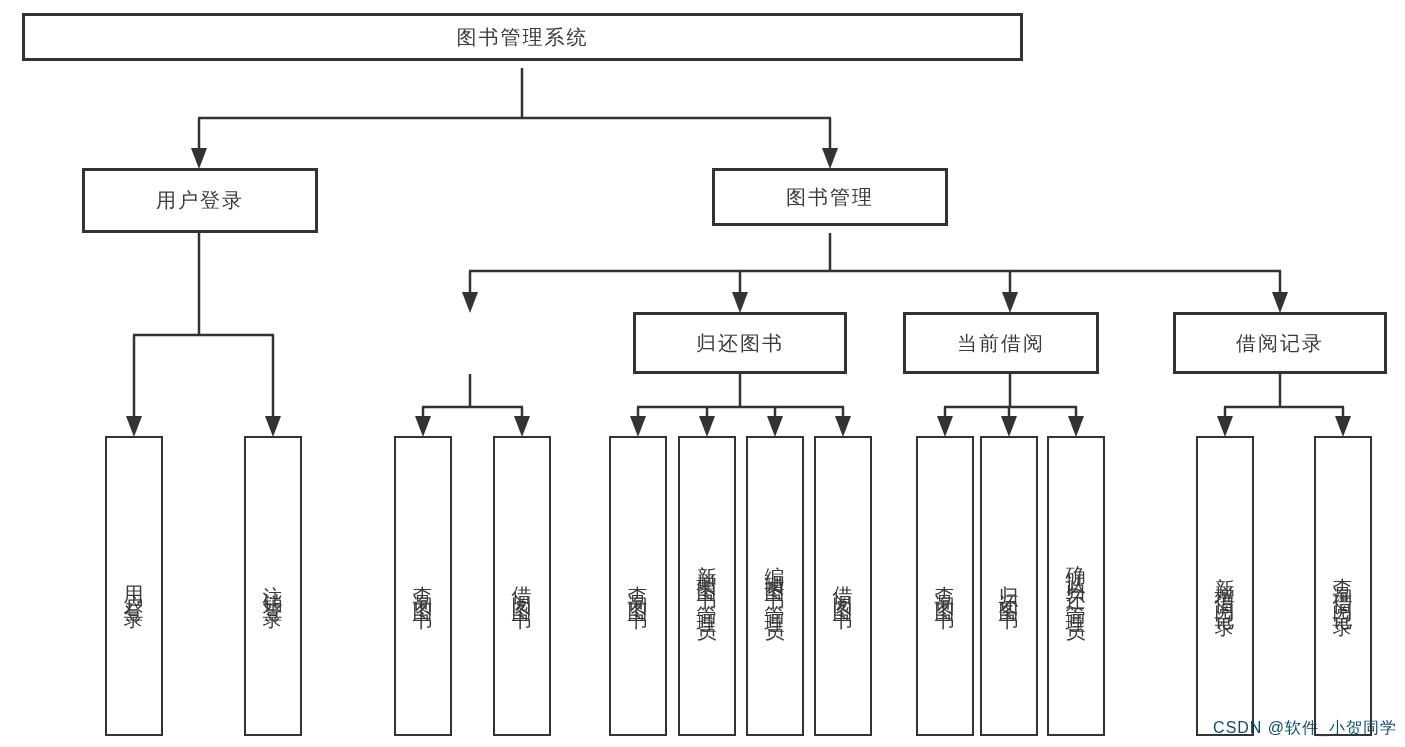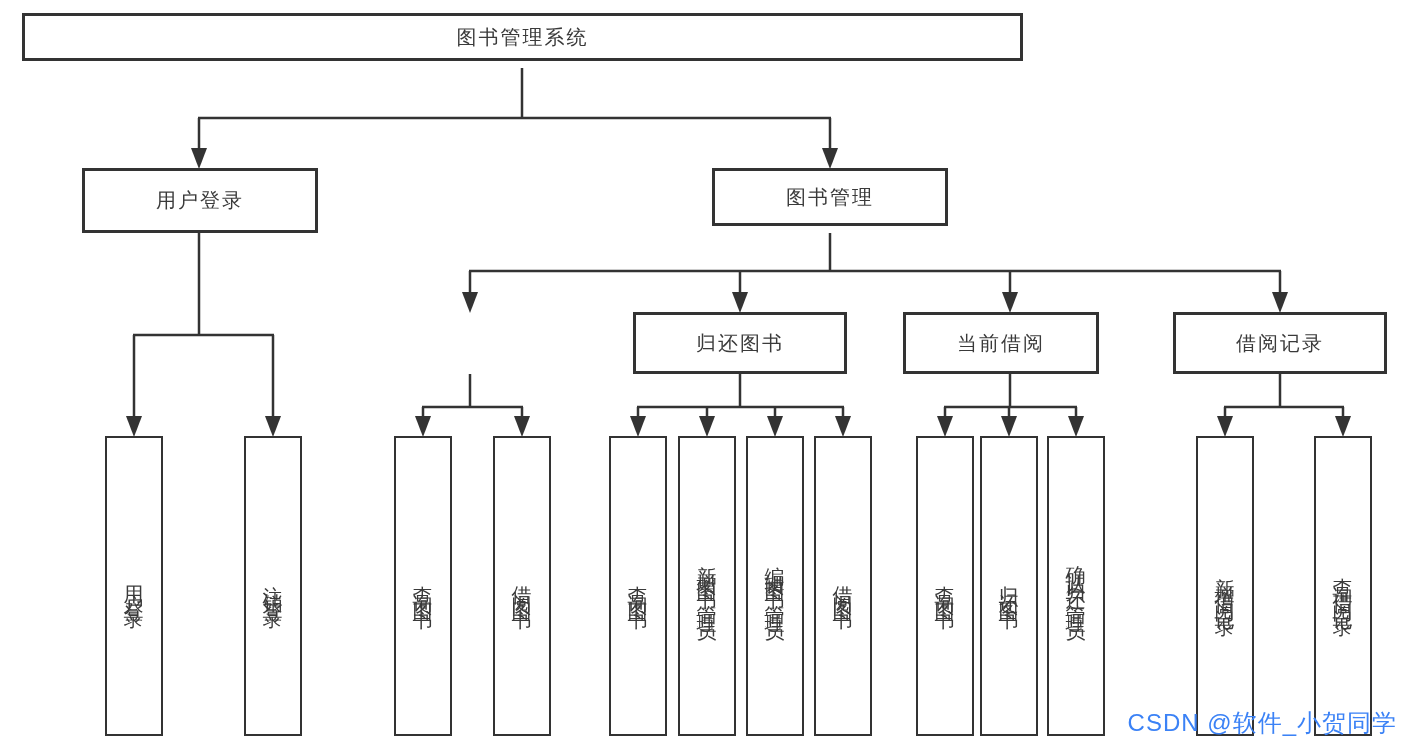--- a/index.html
+++ b/index.html
@@ -17,21 +17,21 @@
     font-size:20px;letter-spacing:2px;color:#3a3a3a;
     z-index:2;
   }
   .leaf{border-width:2.5px;}
   .leaf .vtext{
     writing-mode:vertical-rl;text-orientation:mixed;
     letter-spacing:8px;line-height:1;font-size:20px;
   }
   .watermark{
     position:absolute;right:8px;bottom:8px;
-    font-size:24px;letter-spacing:1px;color:#3b82f6;
+    font-size:16px;letter-spacing:1px;color:#0c4a6e;
     z-index:5;white-space:nowrap;
   }
 </style>
 </head>
 <body>
 
 <div class="canvas">
 
   <svg class="connectors" width="1405" height="747" viewBox="0 0 1405 747">
     <g stroke="#333333" stroke-width="2.5" fill="none">

